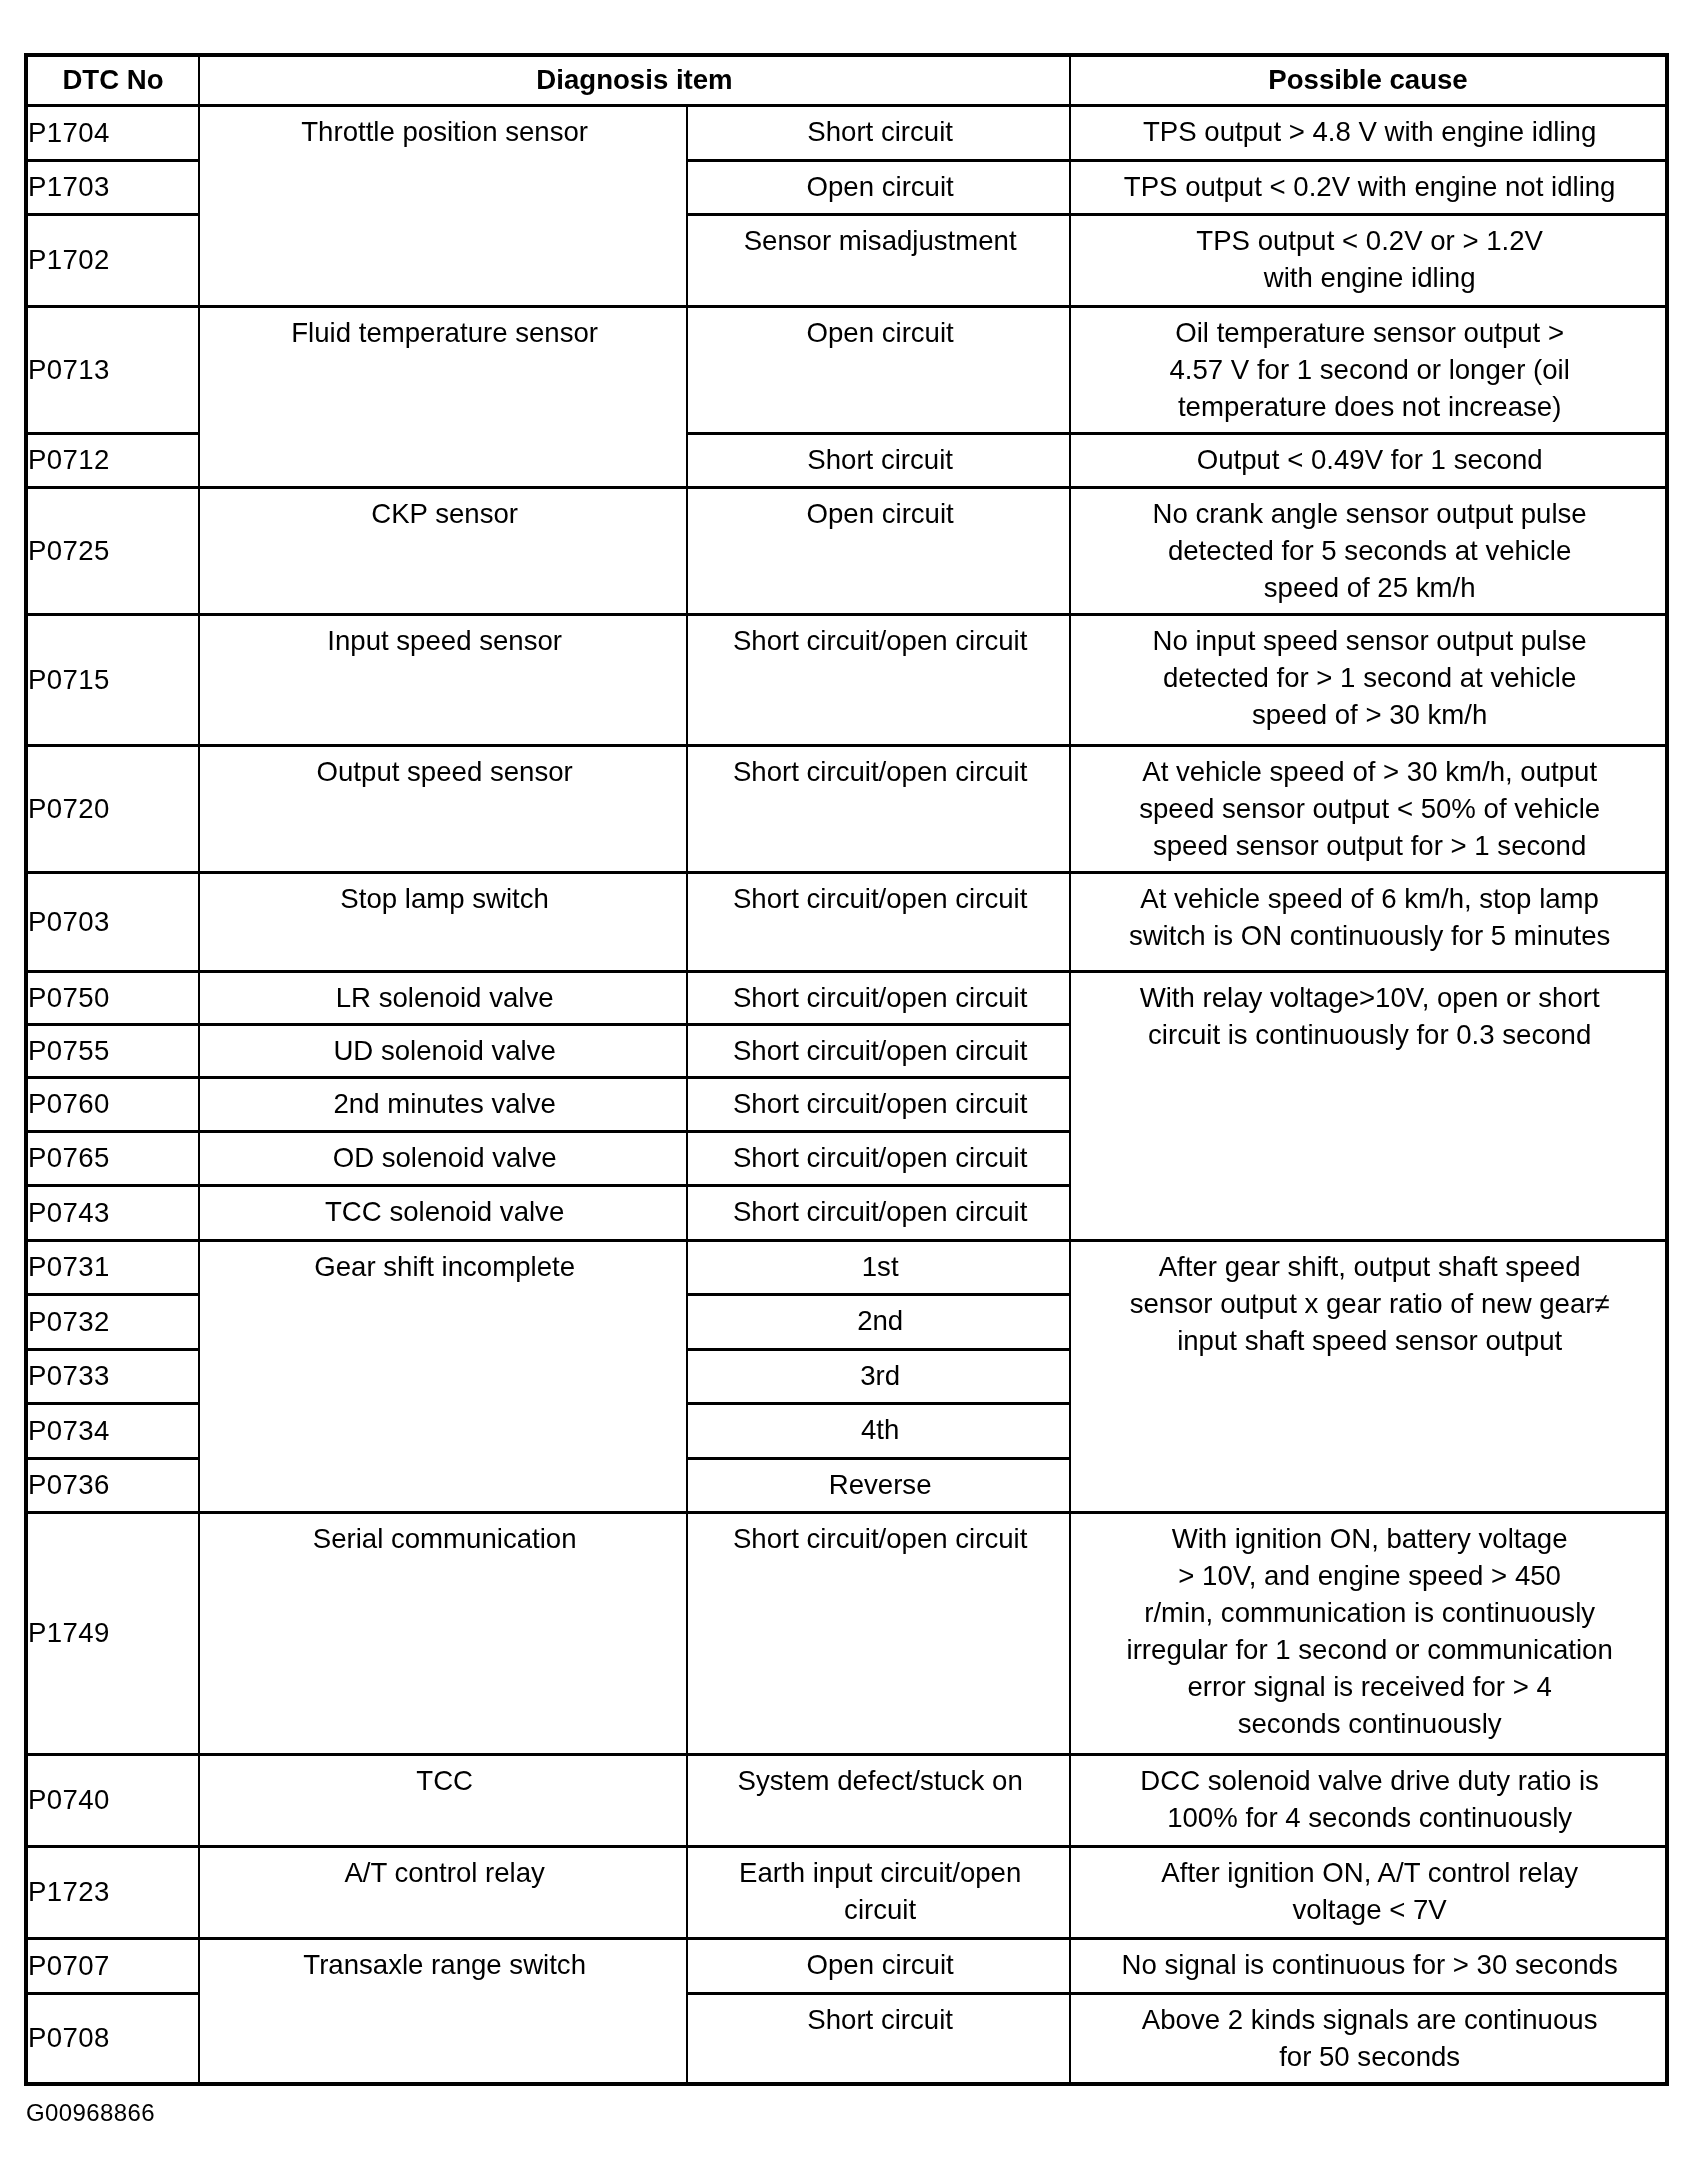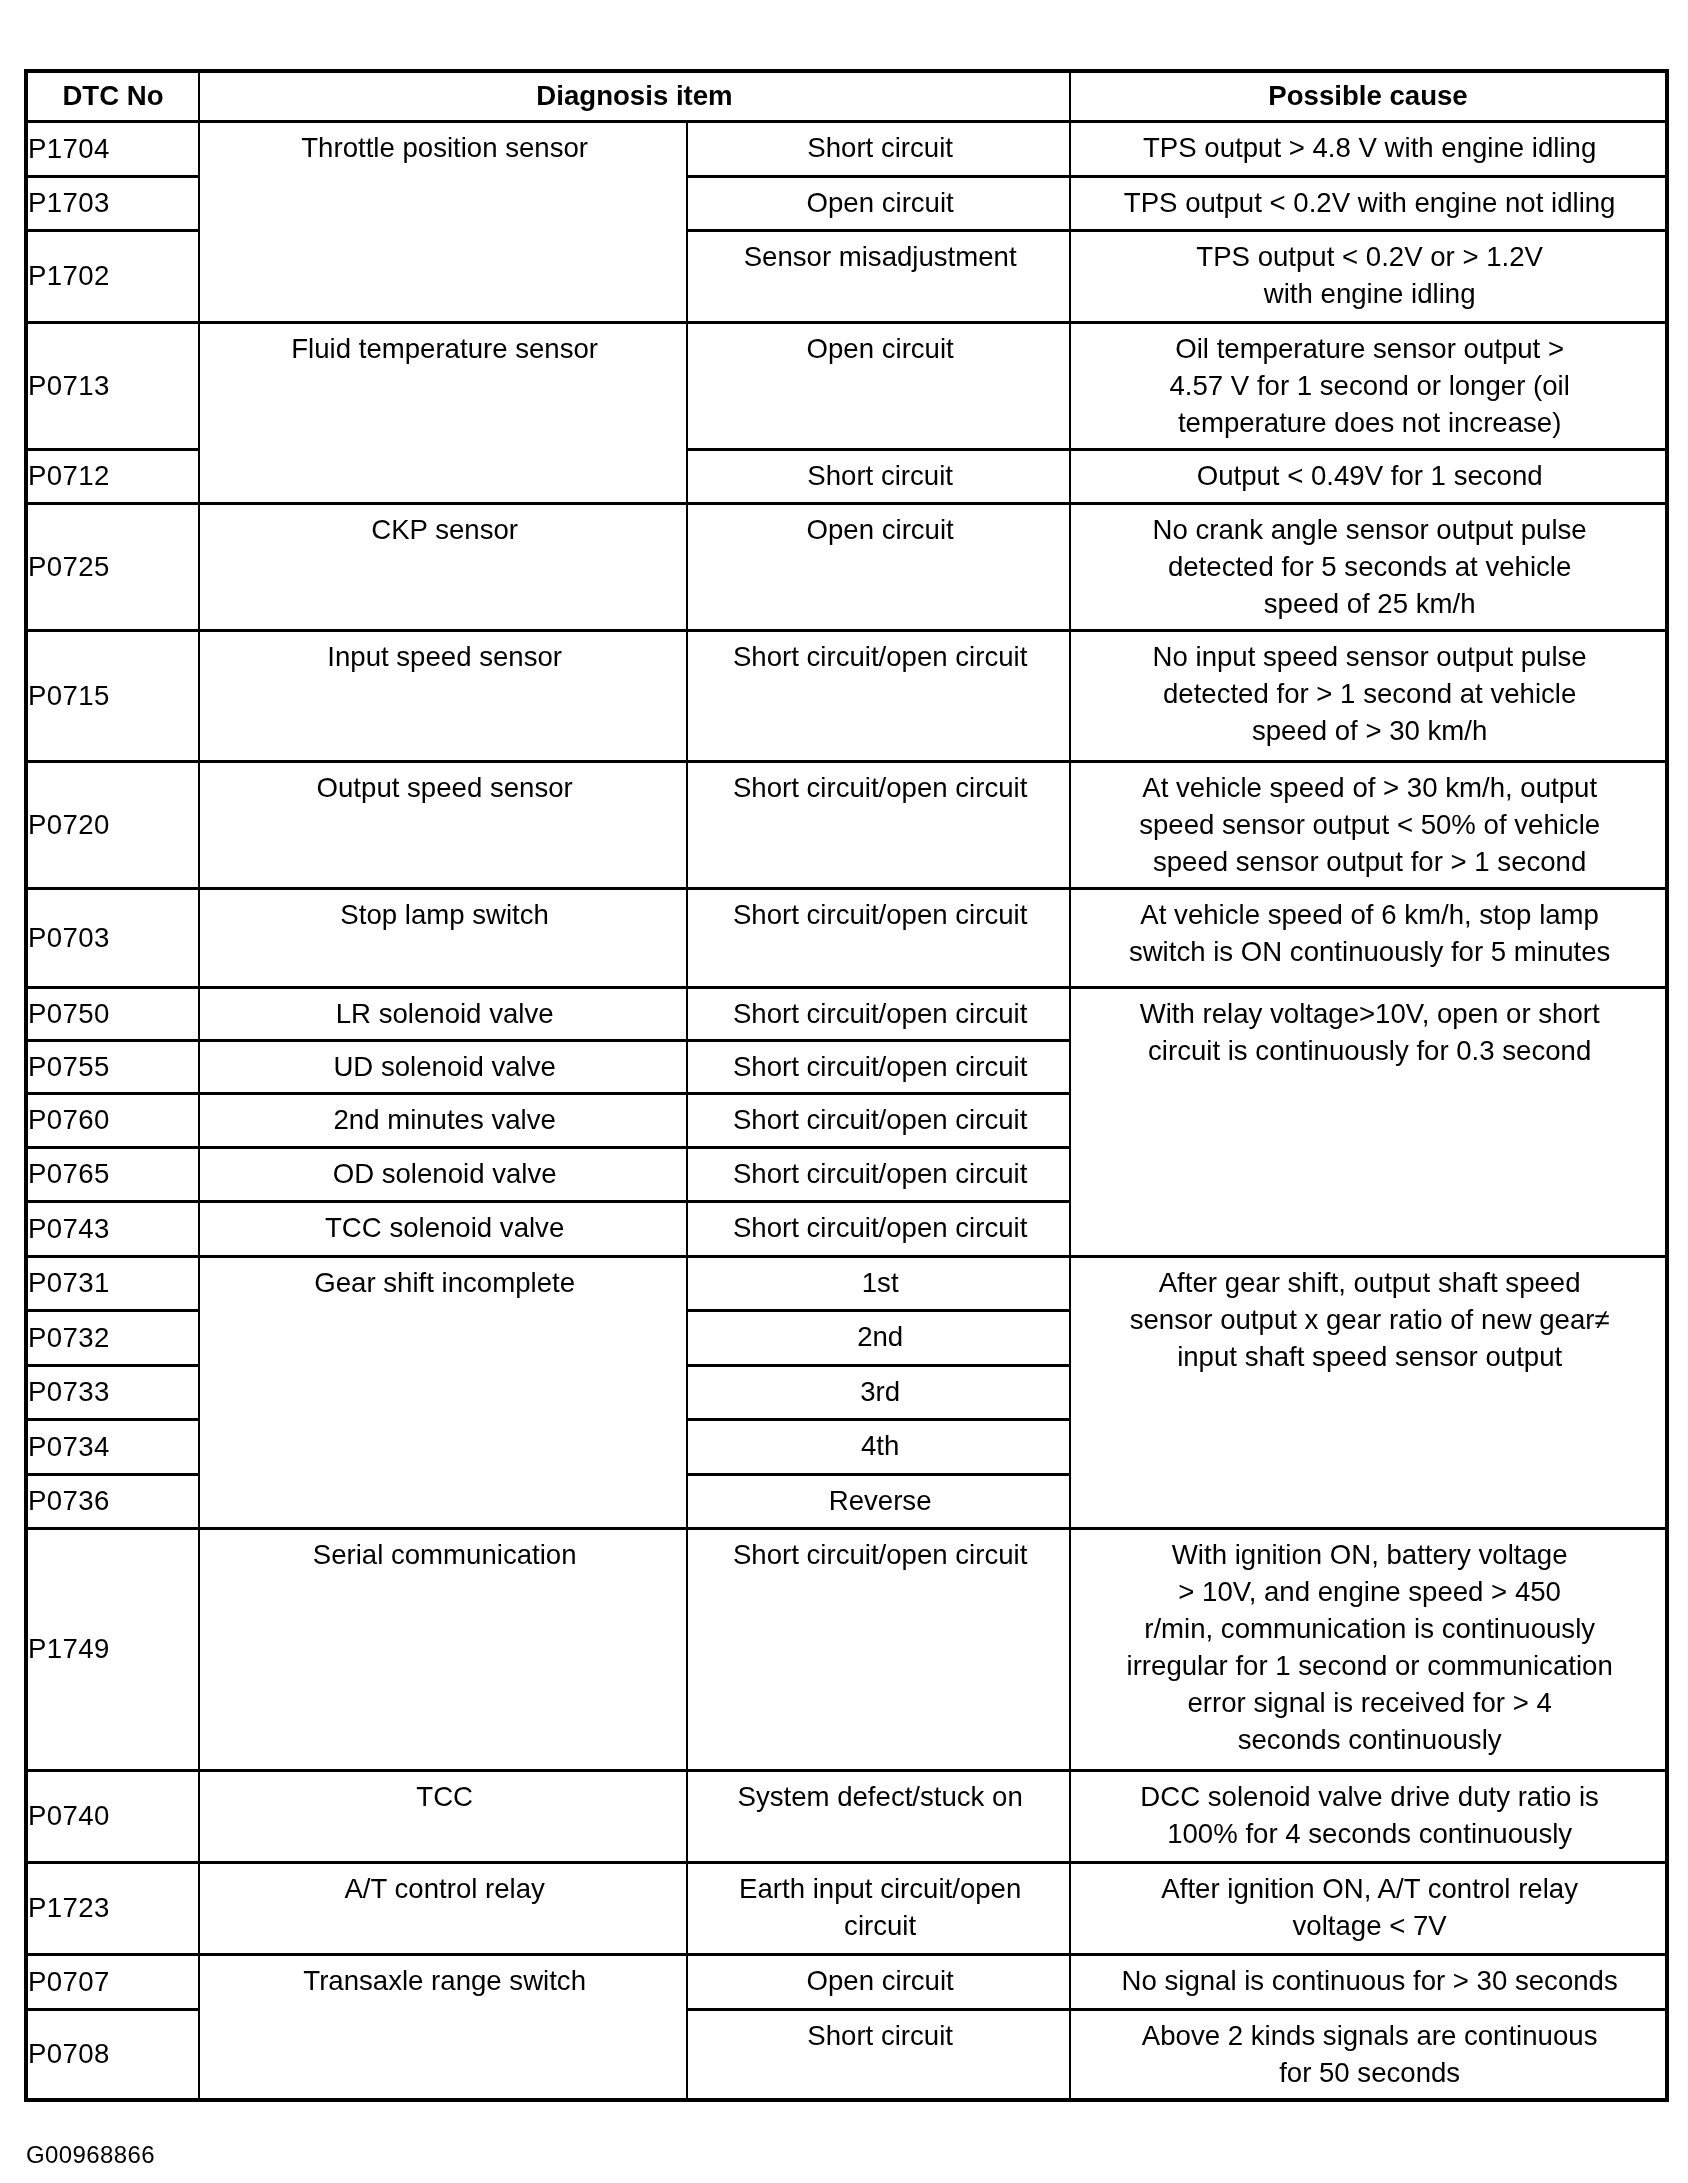--- a/index.html
+++ b/index.html
@@ -12,21 +12,21 @@
   #page {
     position: relative;
     width: 1689px;
     height: 2183px;
     background: #ffffff;
     overflow: hidden;
   }
   table.dtc {
     position: absolute;
     left: 24px;
-    top: 69px;
+    top: 53px;
     width: 1641px;
     border-collapse: collapse;
     table-layout: fixed;
     border: 4.9px solid #000;
   }
   table.dtc th, table.dtc td {
     border: 2.4px solid #000;
     border-top-width: 3.2px;
     border-bottom-width: 3.2px;
     font-size: 27.6px;
@@ -50,21 +50,20 @@
     line-height: 37px;
     white-space: pre-line;
     text-align: center;
   }
   .figure-code {
     position: absolute;
     left: 26px;
     top: 2099px;
     font-size: 24px;
     letter-spacing: 0.4px;
-    margin-top: 42px;
   }
 </style>
 </head>
 <body>
 
 <div id="page">
 
   <table class="dtc">
     <colgroup>
       <col style="width:173px">

